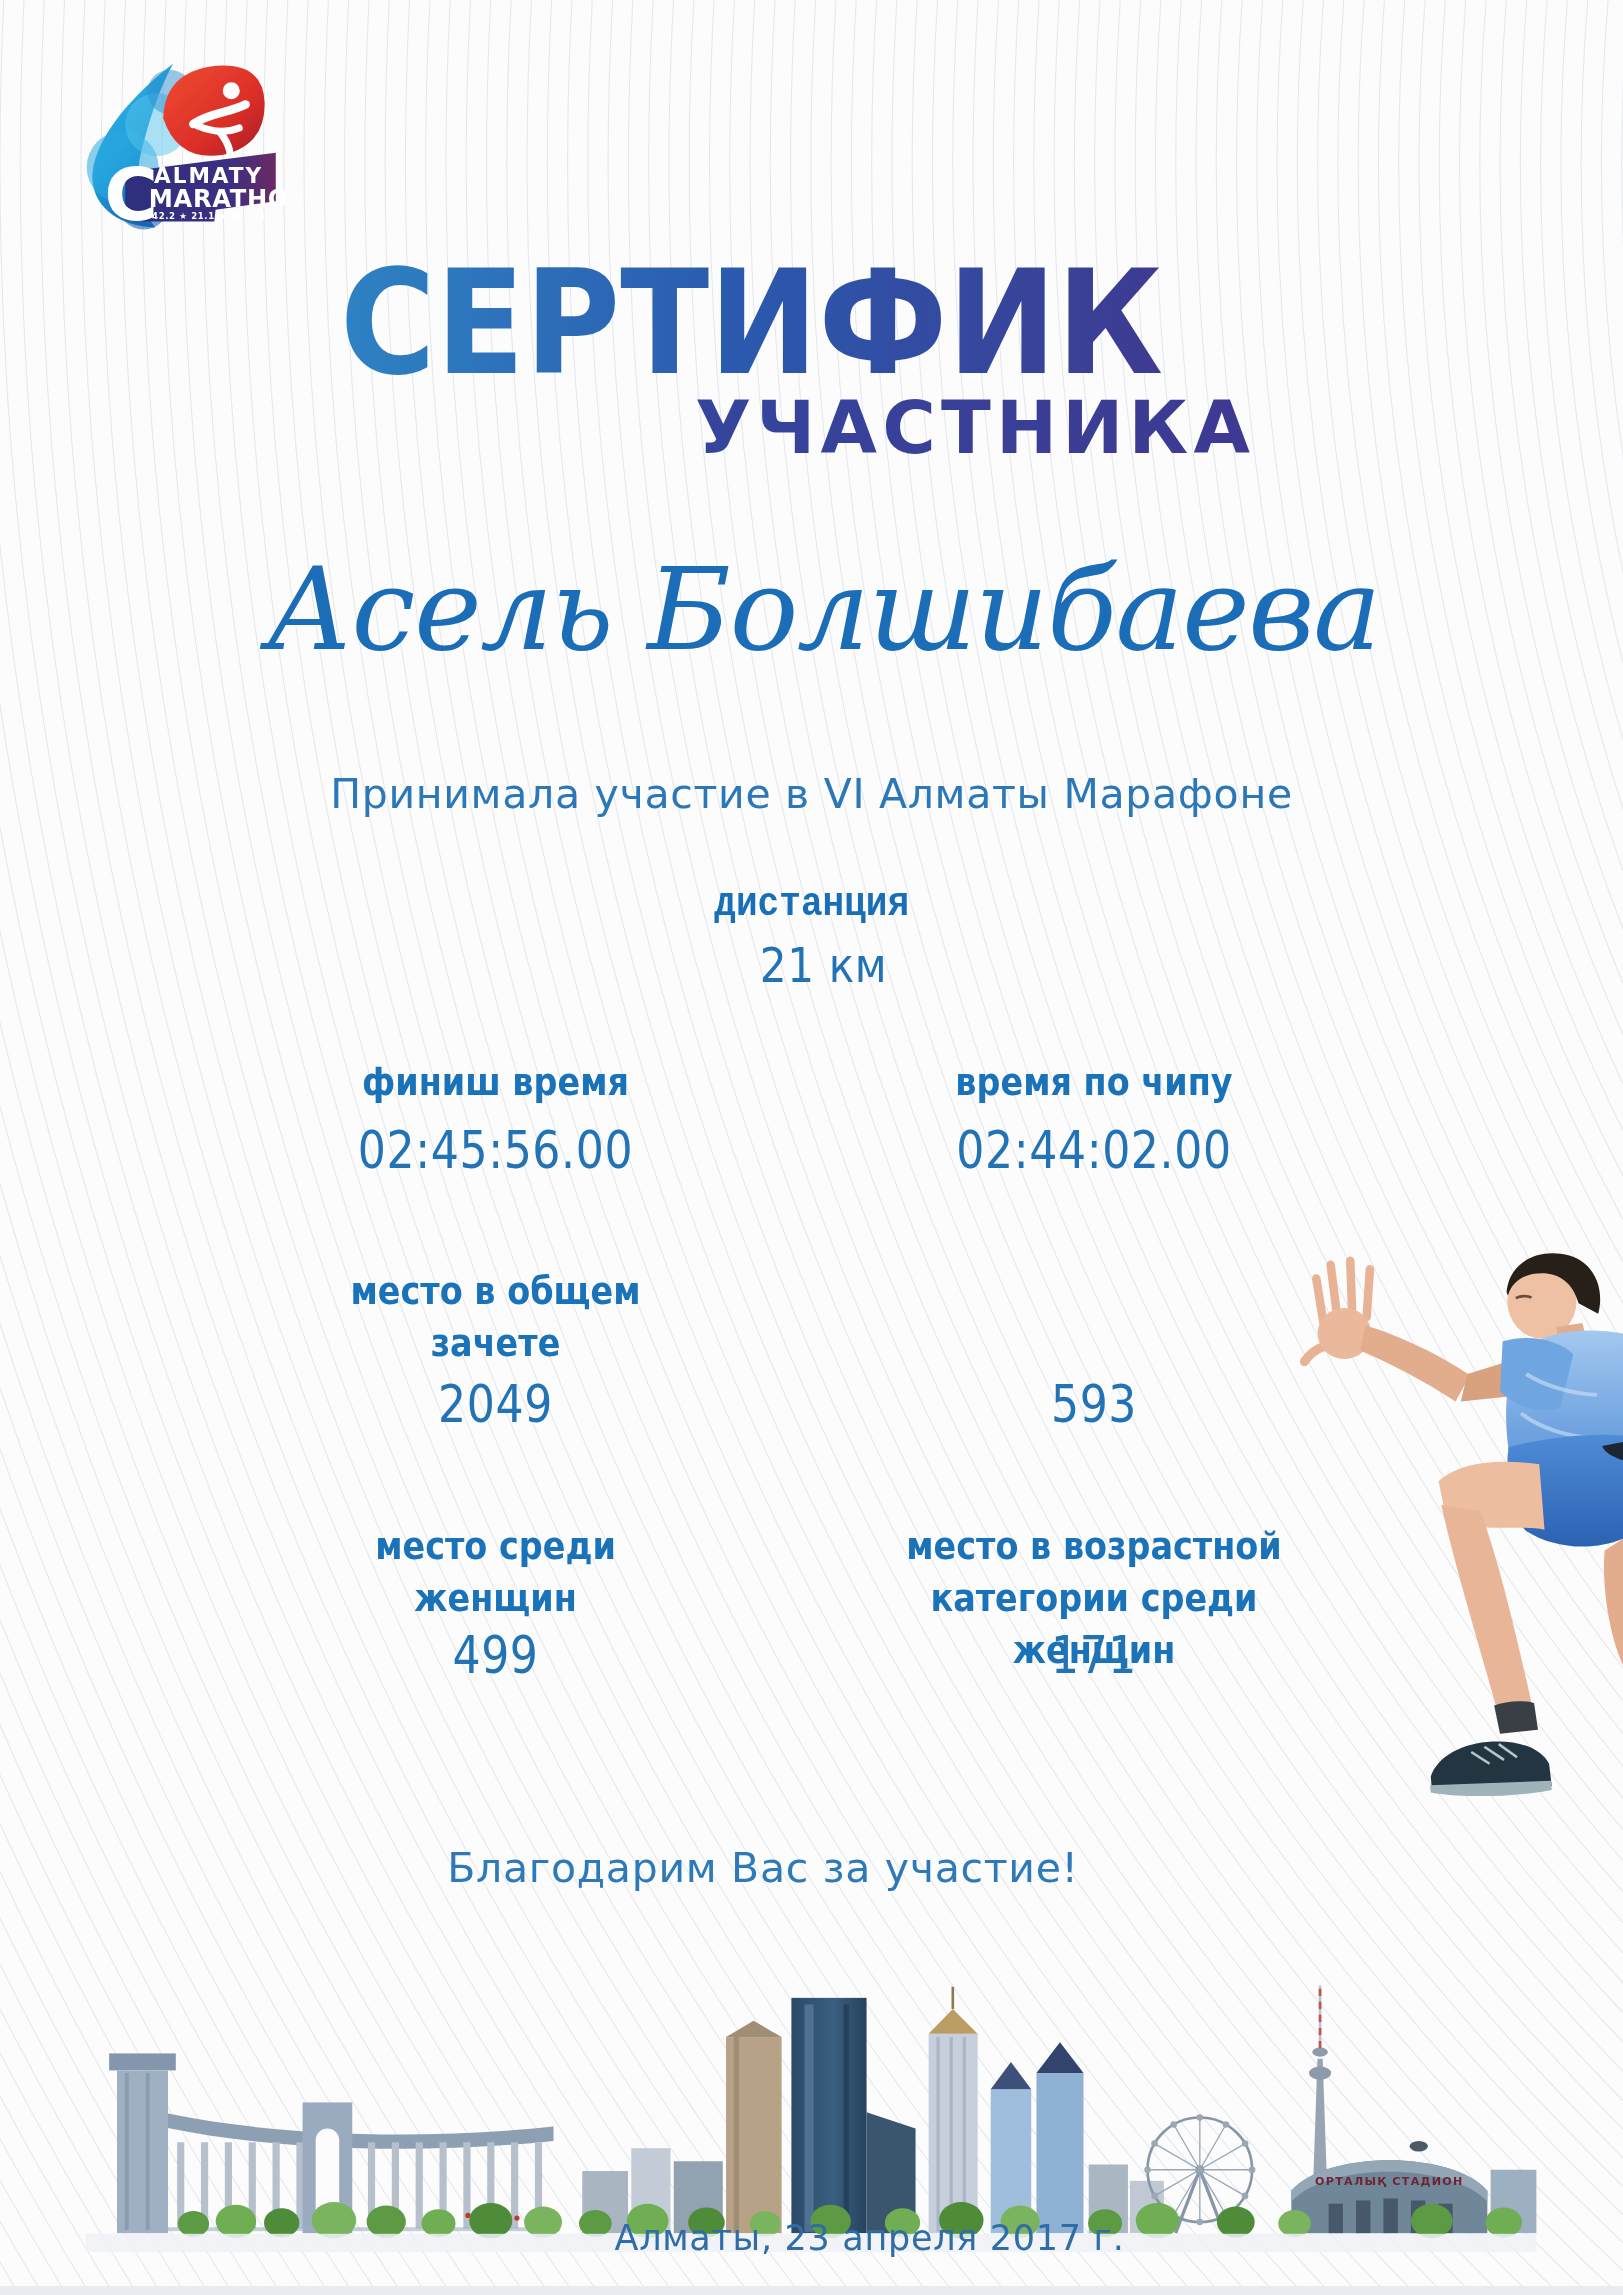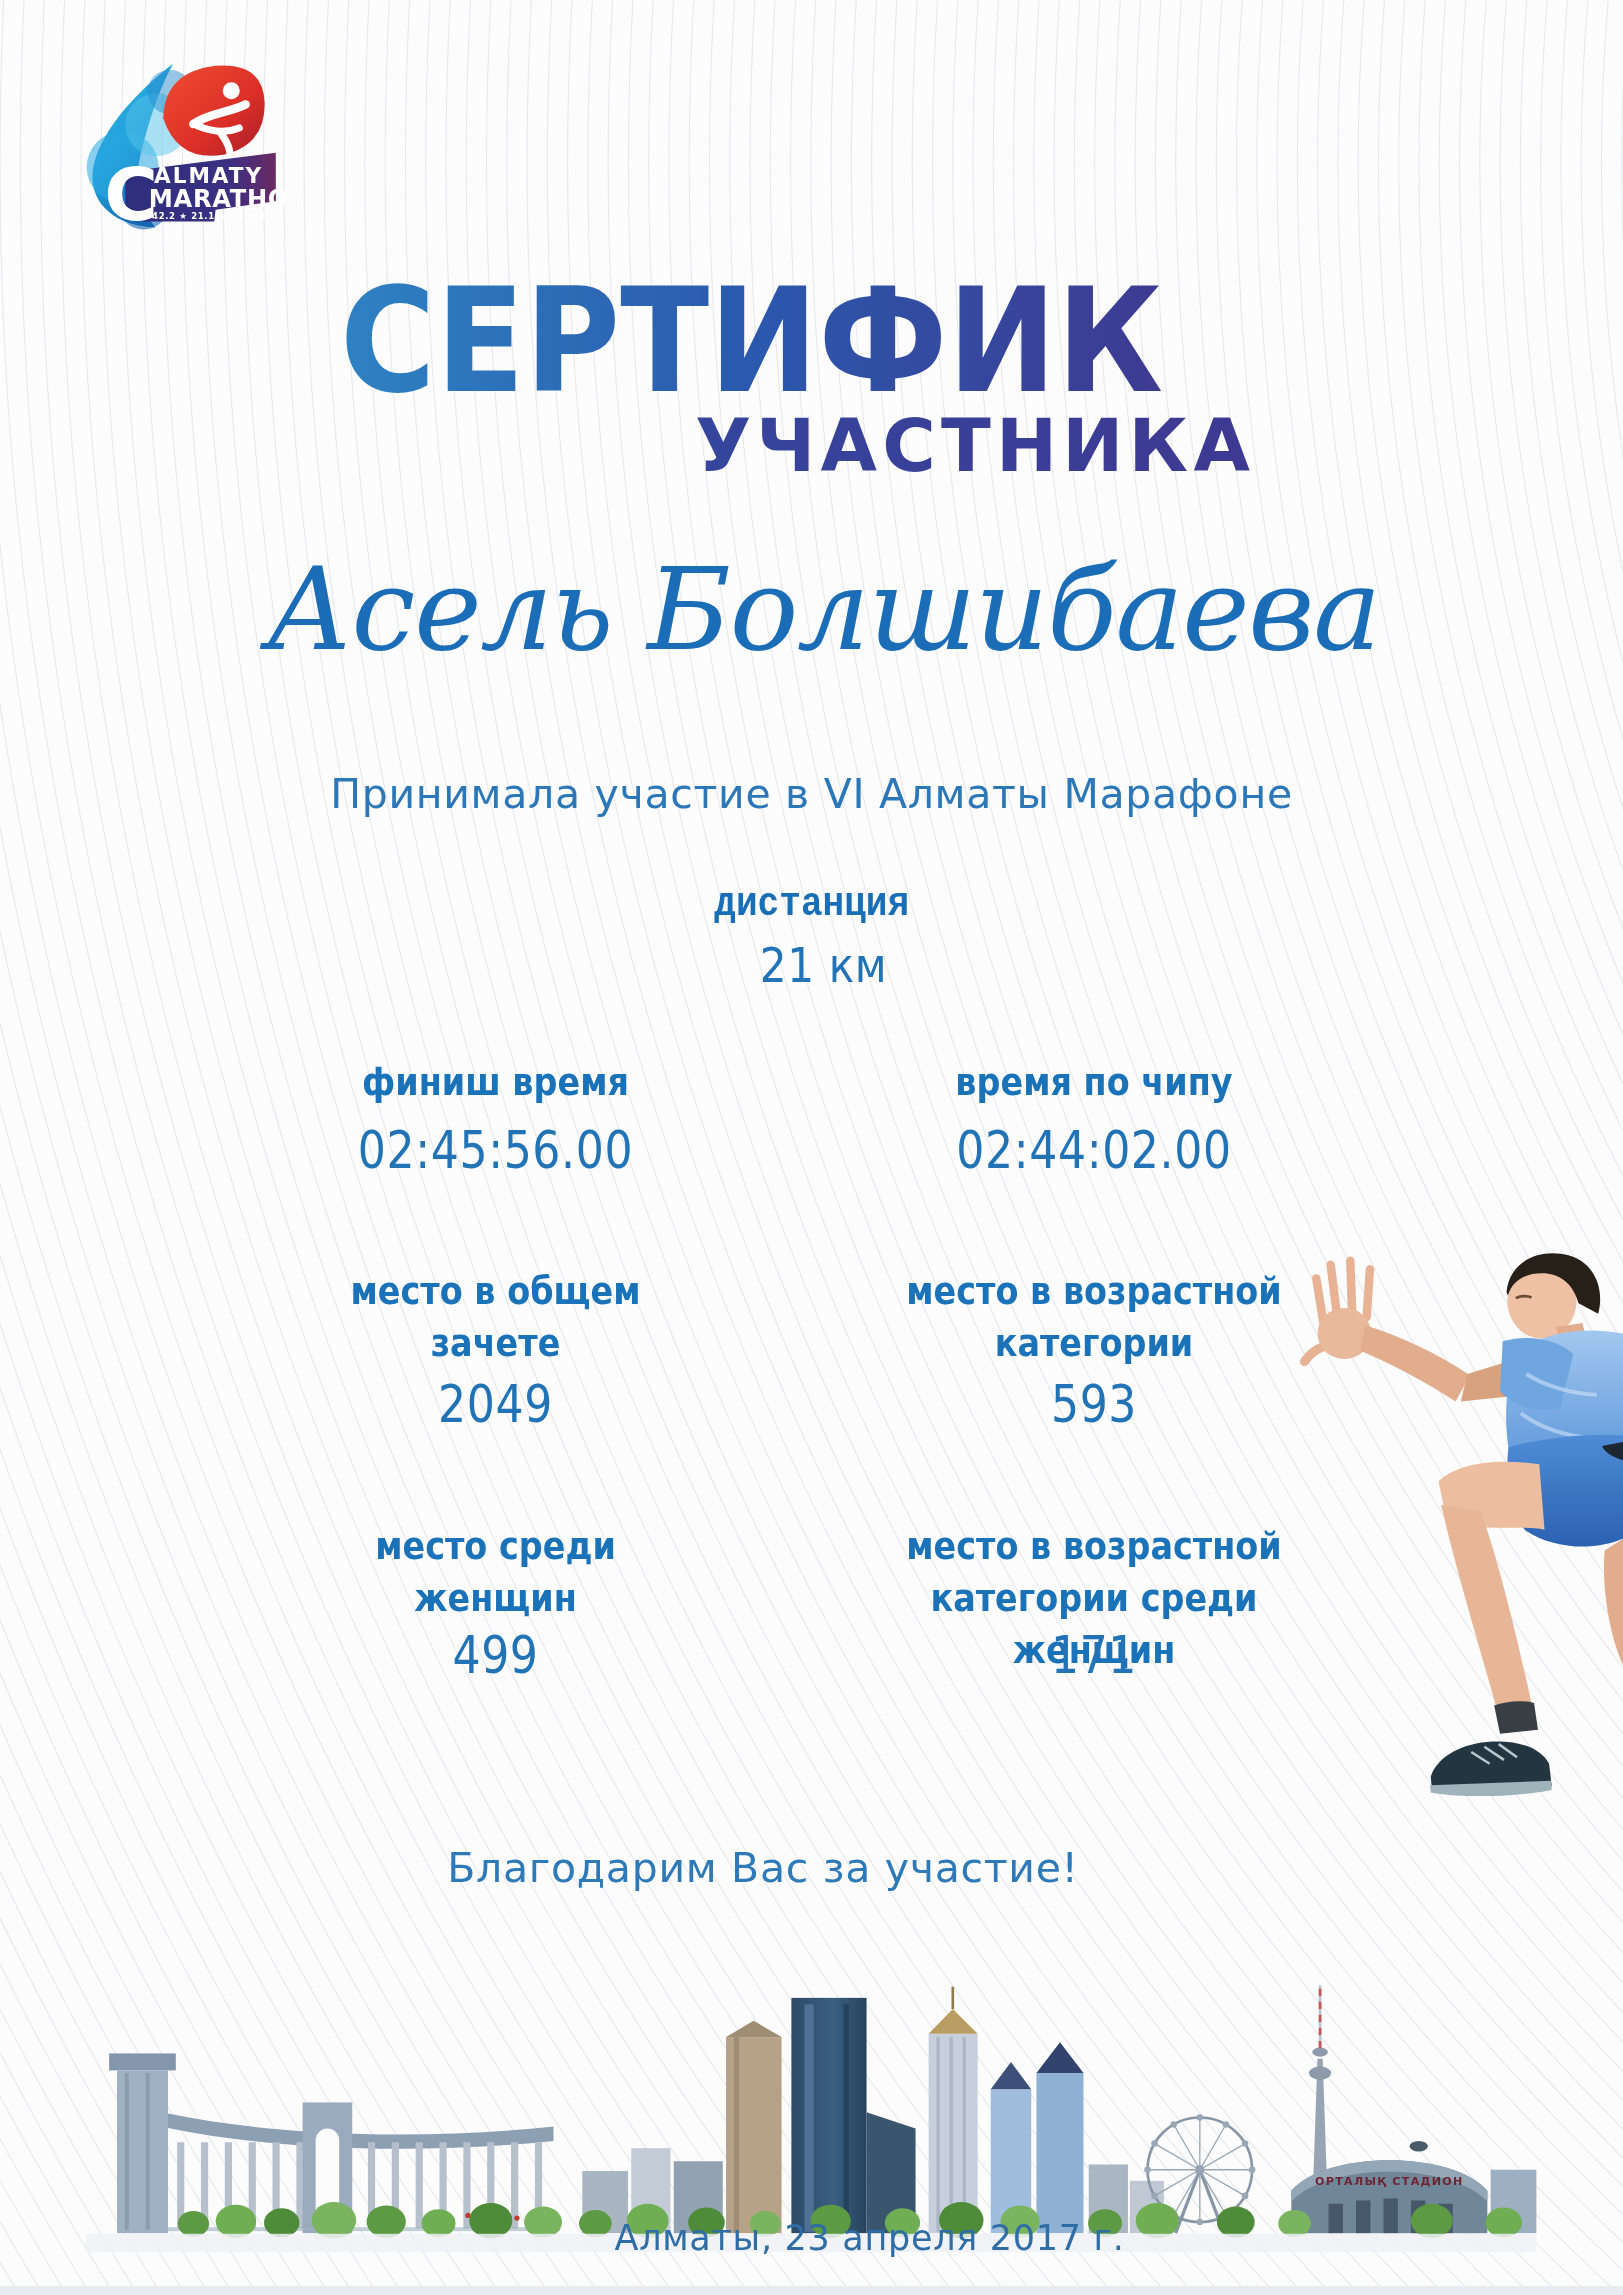--- a/index.html
+++ b/index.html
@@ -5,21 +5,21 @@
   html,body{margin:0;padding:0;background:#ffffff;}
   .page{position:relative;width:1623px;height:2295px;background:#fcfcfd;overflow:hidden;
         font-family:"DejaVu Sans",sans-serif;}
   .bg{position:absolute;left:0;top:0;width:1623px;height:2295px;}
   .abs{position:absolute;}
 
   
   .logo{left:65px;top:56px;width:220px;height:178px;}
 
   
-  .titleWrap{left:340px;top:269px;width:910px;}
+  .titleWrap{left:340px;top:251px;width:910px;}
   .cert-title{font-size:144px;line-height:144px;font-weight:bold;letter-spacing:0;
       white-space:nowrap;transform:scaleX(.905);transform-origin:0 0;
       background:linear-gradient(90deg,#2e82c3 0%,#2b57ac 52%,#3e3a91 100%);
       -webkit-background-clip:text;background-clip:text;color:transparent;}
   .cert-sub{margin-top:-6.5px;margin-right:-5.2px;text-align:right;font-size:73px;line-height:77px;
       font-weight:bold;letter-spacing:5.2px;white-space:nowrap;
       background:linear-gradient(90deg,#2f4da3 0%,#3e3992 100%);
       -webkit-background-clip:text;background-clip:text;color:transparent;}
 
   
@@ -248,23 +248,20 @@
     <div class="lbl">время по чипу</div>
     <div class="val">02:44:02.00</div>
   </div>
 
   <div class="stat colL r2l">
     <div class="lbl lbl2">место в общем зачете</div>
   </div>
   <div class="stat colL r2v">
     <div class="val valonly">2049</div>
   </div>
-  <div class="stat colR r2l">
-    <div class="lbl lbl2">место в возрастной категории</div>
-  </div>
   <div class="stat colR r2v">
     <div class="val valonly">593</div>
   </div>
 
   <div class="stat colL r3l">
     <div class="lbl lbl2">место среди женщин</div>
   </div>
   <div class="stat colL r3v">
     <div class="val valonly">499</div>
   </div>

